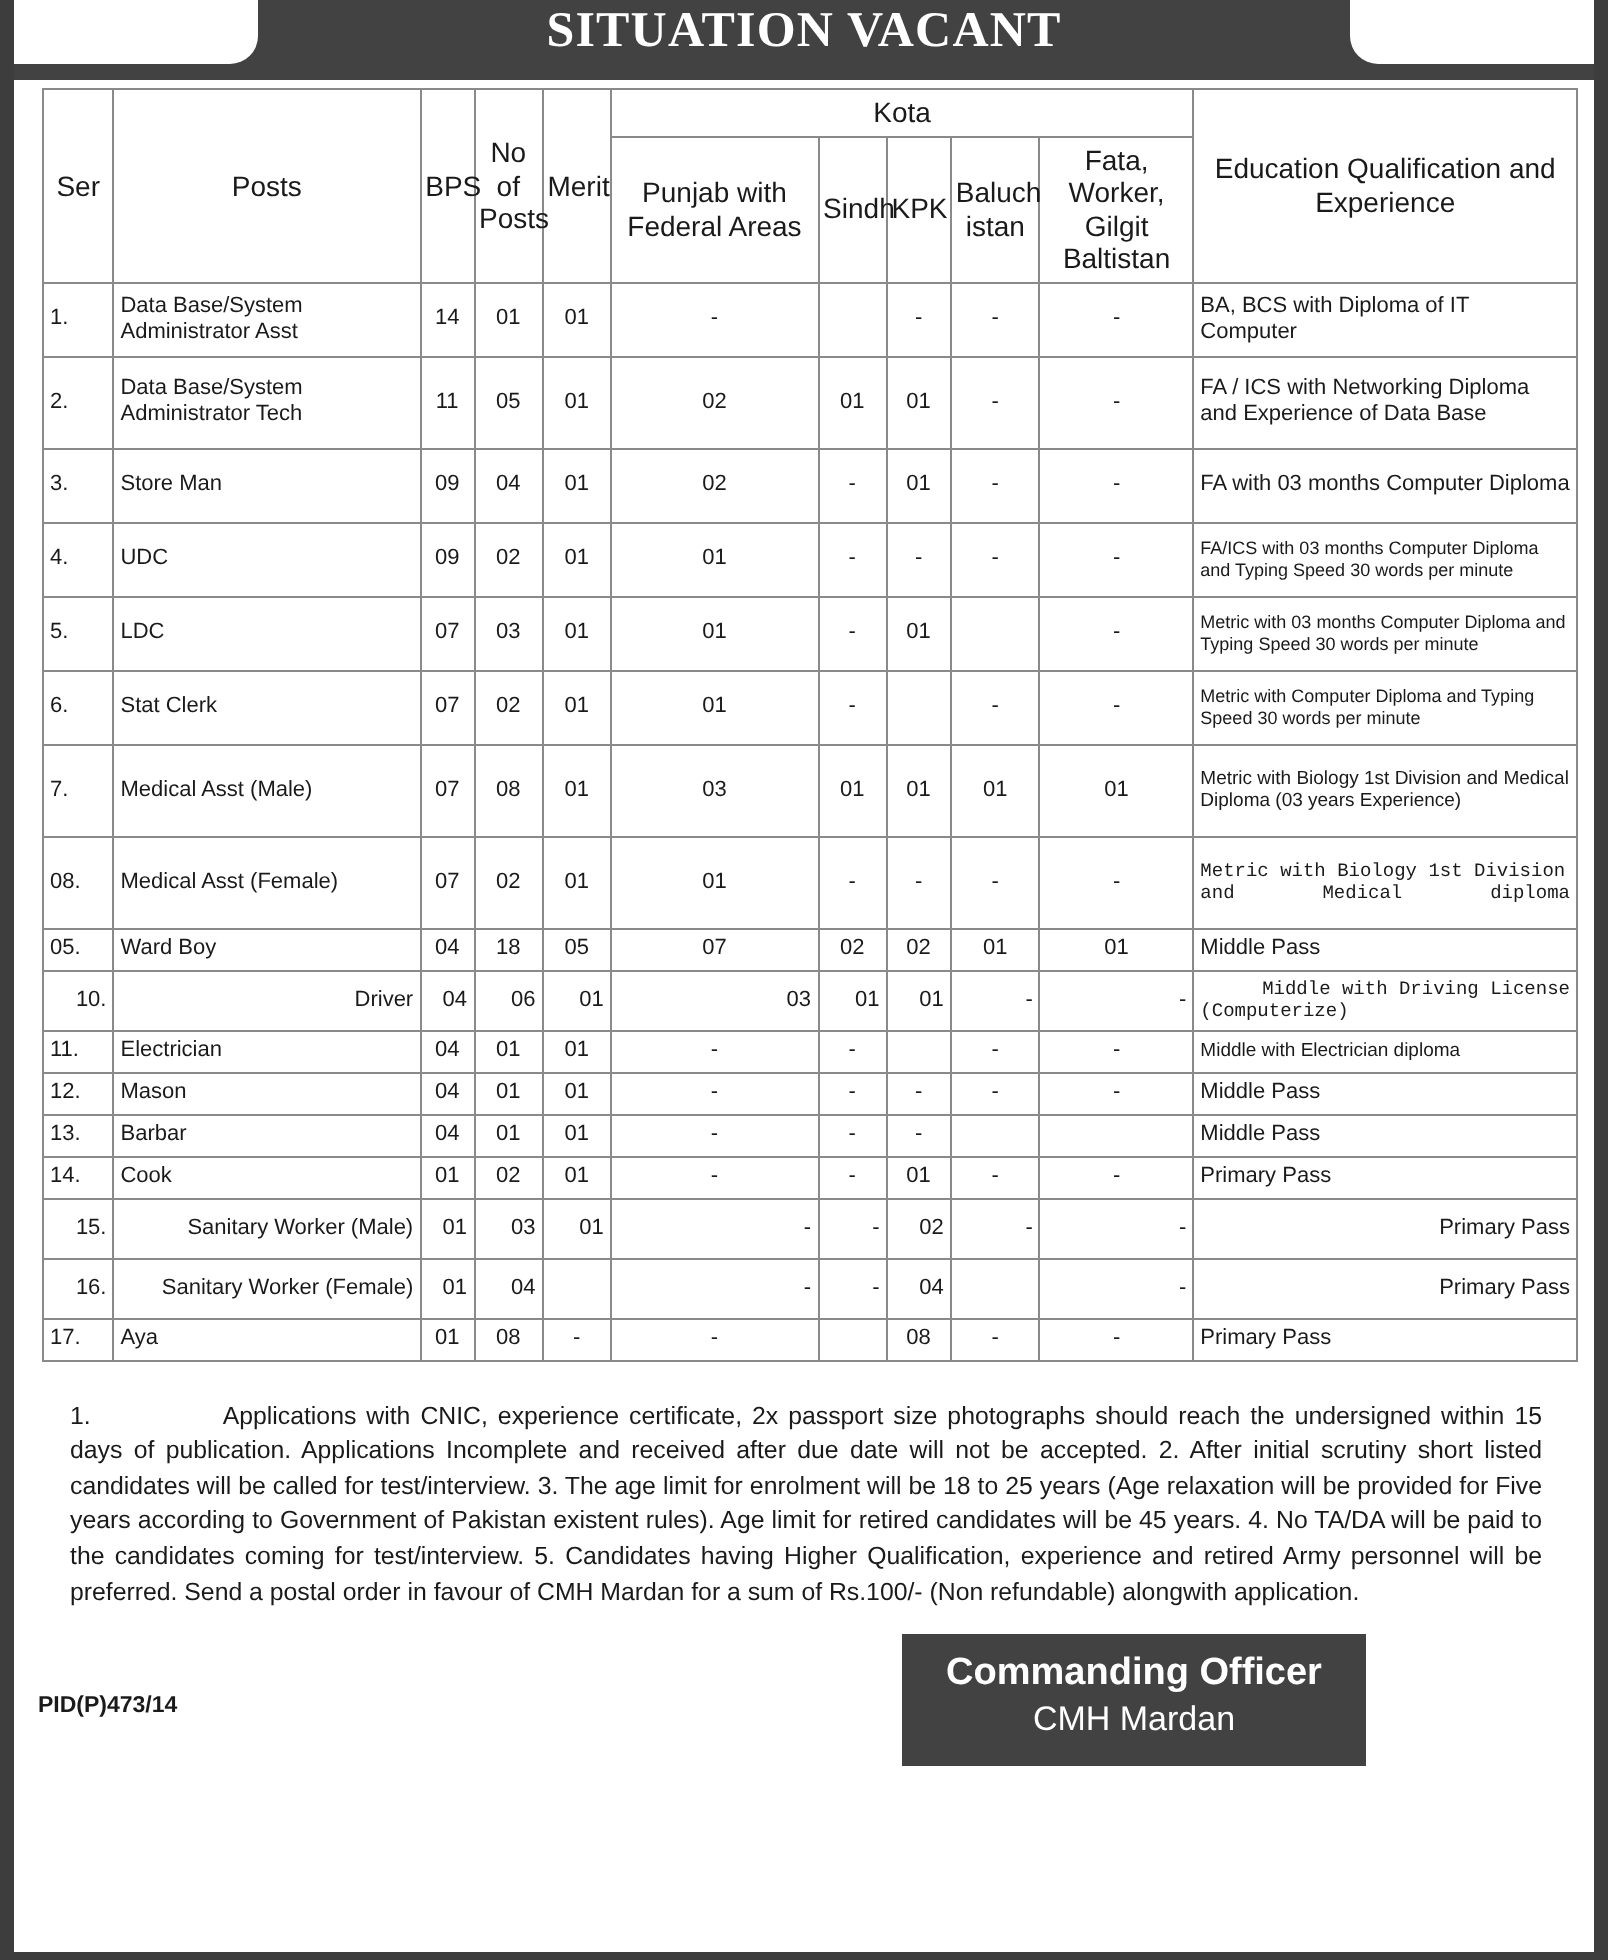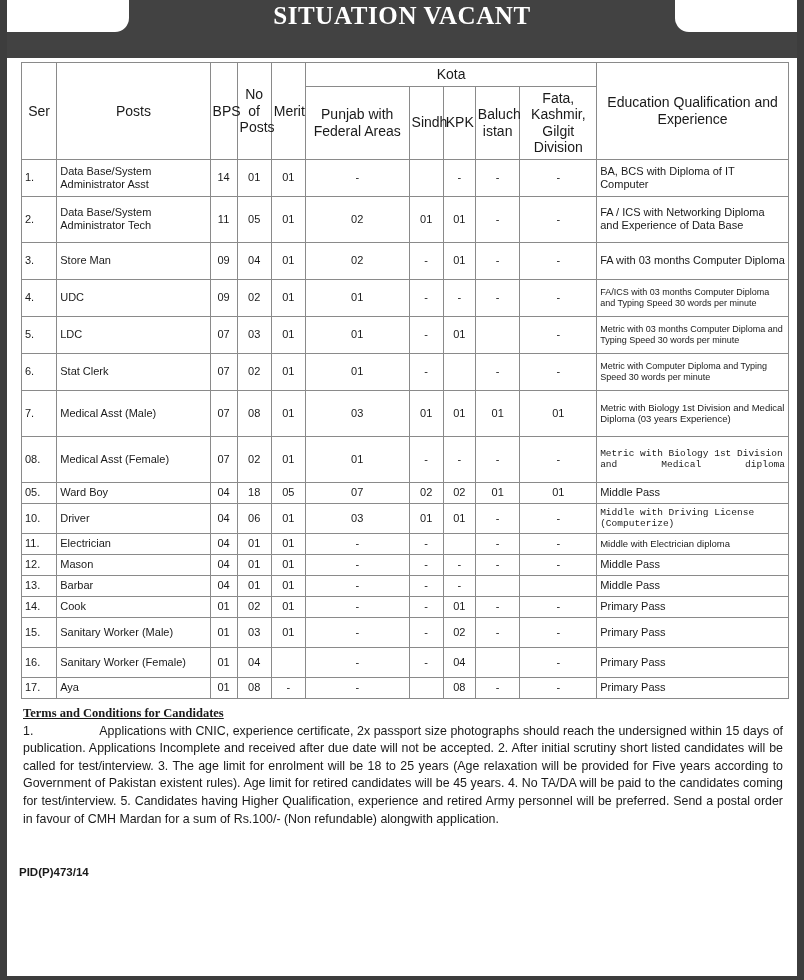--- a/index.html
+++ b/index.html
@@ -25,21 +25,21 @@
     background: #ffffff;
     border-left: 7px solid #3d3d3d;
     border-right: 7px solid #3d3d3d;
     border-bottom: 4px solid #3d3d3d;
     padding: 0;
   }
 
   
   #header-banner {
     position: relative;
-    height: 58px;
+    height: 40px;
     background: #424242;
     margin: 0;
     overflow: hidden;
   }
   .notch {
     position: absolute;
     top: 0;
     width: 122px;
     height: 32px;
     background: #ffffff;
@@ -111,21 +111,21 @@
   col.c-edu    { width: 185px; }
 
   td.ser  { text-align: left;   padding-left: 4px; vertical-align: top; padding-top: 2px; }
   td.post { text-align: left;   padding-left: 7px; }
   td.num  { text-align: center; }
   td.edu  { text-align: left;   padding-left: 5px; }
 
   
   tr.h-tall  td { height: 37px; }
   tr.h-tall2 td { height: 46px; }
-  tr.h-med   td { height: 30px; }
+  tr.h-med   td { height: 30px; text-align: right; }
   tr.h-short td { height: 21px; }
 
   
   .edu-sm  { font-size: 9.5px; line-height: 1.22; margin-left: 36px; }
   .edu-xs  { font-size: 9px;  line-height: 1.25; margin-top: 28px; }
   .edu-just{ text-align: justify; text-align-last: justify; font-family: Liberation Mono, monospace; }
 
   
   #terms {
     padding: 7px 14px 0 16px;
@@ -135,21 +135,21 @@
     font-weight: bold;
     font-size: 12.5px;
     text-decoration: underline;
     margin: 0 0 2px 0;
     display: block;
   }
   #terms-body {
     font-size: 12.4px;
     line-height: 1.42;
     text-align: justify;
-    margin: 0;
+    margin: 12px;
   }
   .indent1 { display: inline-block; width: 66px; }
 
   
   #footer {
     position: relative;
     margin-top: 8px;
     height: 66px;
   }
   #footer-band {
@@ -218,21 +218,21 @@
           <th rowspan="2">No of Posts</th>
           <th rowspan="2">Merit</th>
           <th colspan="5">Kota</th>
           <th rowspan="2" class="th-edu">Education Qualification and Experience</th>
         </tr>
         <tr>
           <th>Punjab with Federal Areas</th>
           <th>Sindh</th>
           <th>KPK</th>
           <th>Baluch istan</th>
-          <th>Fata, Kashmir, Gilgit Division</th>
+          <th>Fata, Worker, Gilgit Baltistan</th>
         </tr>
       </thead>
       <tbody id="table-body">
           <tr class="h-tall">
             <td class="ser">1.</td>
             <td class="post">Data Base/System Administrator Asst</td>
             <td class="num">14</td>
             <td class="num">01</td>
             <td class="num">01</td>
             <td class="num">-</td>
@@ -448,21 +448,24 @@
             <td class="num">08</td>
             <td class="num">-</td>
             <td class="num">-</td>
             <td class="edu">Primary Pass</td>
           </tr>
         </tbody>
     </table>
   </div>
 
   <div id="terms">
-    <span id="terms-heading">Terms and Conditions for Candidates</span>
     <p id="terms-body"><span>1.</span><span class="indent1"></span><span>Applications with CNIC, experience certificate, 2x passport size photographs should reach the  undersigned within 15 days of publication. Applications Incomplete and received after due date will not be accepted. 2. After initial scrutiny short listed candidates will be called for test/interview. 3. The age limit for enrolment will be 18 to 25 years (Age relaxation will be provided for Five years according to Government of Pakistan existent rules). Age limit for retired candidates will be 45 years. 4. No TA/DA will be paid to the candidates coming for test/interview. 5. Candidates having Higher Qualification, experience and retired Army personnel will be preferred. Send a postal order in favour of CMH Mardan for a sum of Rs.100/- (Non refundable) alongwith application.</span></p>
   </div>
 
   <div id="footer">
     <span id="pid">PID(P)473/14</span>
+    <div id="footer-band">
+      <span id="co-title">Commanding Officer</span>
+      <span id="co-org">CMH Mardan</span>
+    </div>
   </div>
 
 </div>
 
 </body></html>

